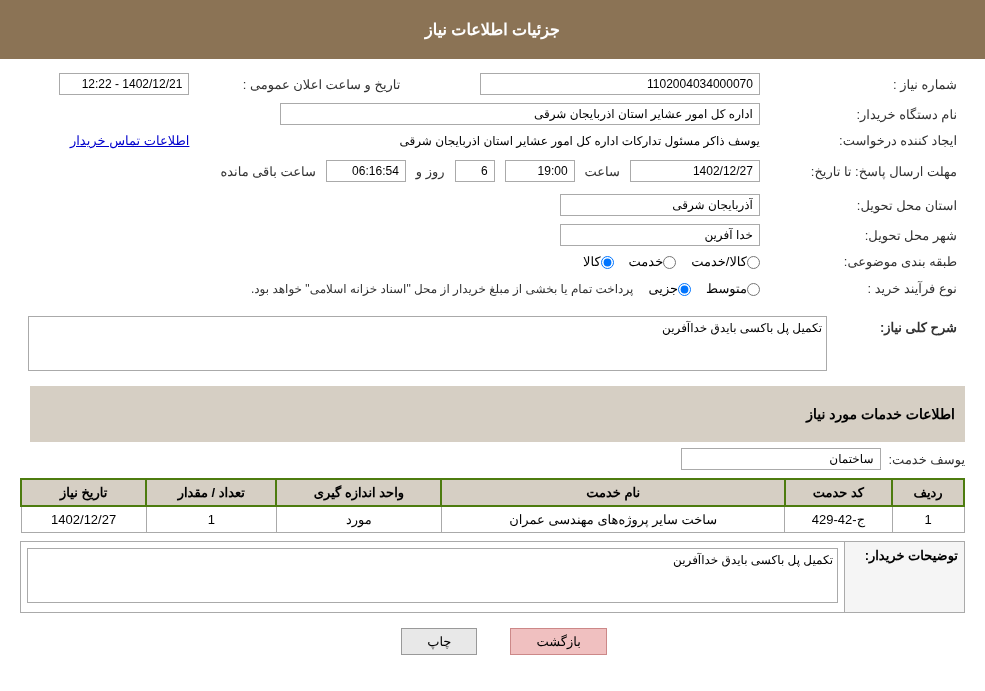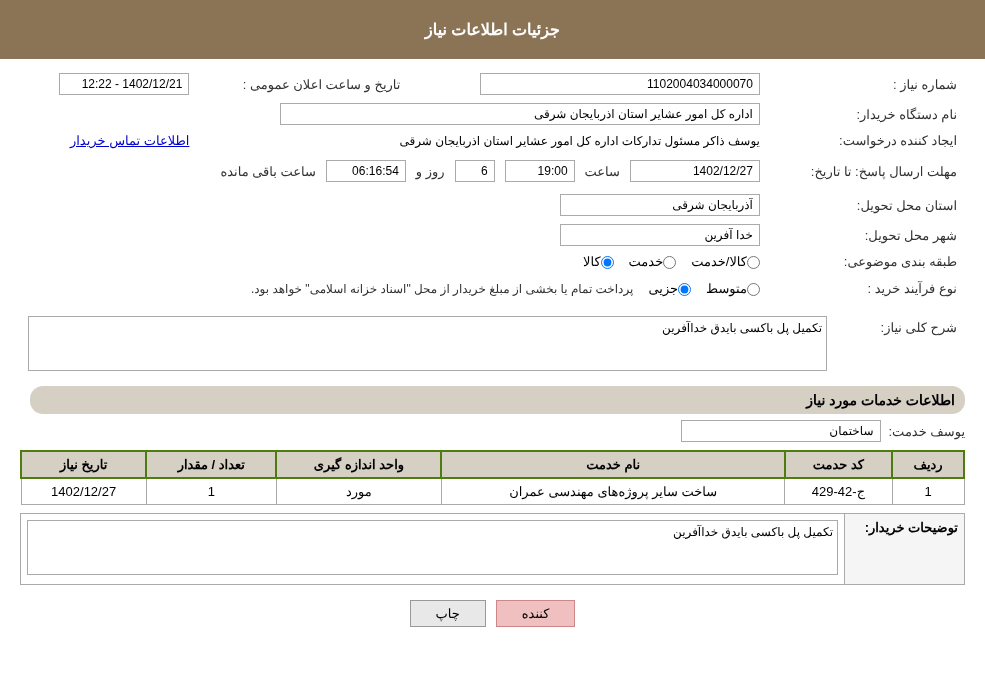--- a/index.html
+++ b/index.html
@@ -57,24 +57,23 @@
     .input-date { width: 130px; }
     .link-style {
       color: #0000cc;
       text-decoration: underline;
       cursor: pointer;
     }
     .section-header {
       background: #d6cfc4;
       font-weight: bold;
       text-align: right;
-      padding: 6px 10px;
+      padding: 20px 10px;
       margin: 8px 0 6px 10px;
       font-size: 14px;
-      border-radius: 13px;
     }
     .inline-label {
       white-space: nowrap;
       color: #333;
     }
     .time-section {
       display: flex;
       align-items: center;
       gap: 10px;
       margin: 4px 0;
@@ -142,20 +141,21 @@
       display: flex;
       justify-content: center;
       gap: 10px;
     }
     .btn {
       padding: 5px 25px;
       border: 1px solid #999;
       cursor: pointer;
       font-family: Tahoma, Arial, sans-serif;
       font-size: 13px;
+      margin-left: 23px;
     }
     .btn-print {
       background: #e8e8e8;
     }
     .btn-back {
       background: #f0c0c0;
       border-color: #cc8888;
     }
     .process-row {
       display: flex;
@@ -297,21 +297,21 @@
             <span class="note-text">پرداخت تمام یا بخشی از مبلغ خریدار از محل "اسناد خزانه اسلامی" خواهد بود.</span>
           </div>
         </td>
       </tr>
     </tbody>
       </table>
 
     <table class="info-table">
       <tbody>
           <tr>
-        <td class="label-cell" style="width:130px; vertical-align:top; padding-top:8px;">
+        <td class="label-cell" style="width:130px; vertical-align:top; padding-top:8px;font-weight:bold;">
           <span>شرح کلی نیاز:</span>
         </td>
         <td>
           <textarea class="textarea-box" readonly="" style="">تکمیل پل باکسی بایدق خداآفرین</textarea>
         </td>
       </tr>
     </tbody>
       </table>
 
     <div class="section-header">
@@ -353,18 +353,18 @@
           <span>توضیحات خریدار:</span>
         </td>
         <td>
           <textarea class="textarea-box" readonly="" style="">تکمیل پل باکسی بایدق خداآفرین</textarea>
         </td>
       </tr>
     </tbody>
       </table>
 
     <div class="button-bar">
-      <button class="btn btn-back">کننده</button>
+      <button class="btn btn-back">بازگشت</button>
       <button class="btn btn-print">چاپ</button>
     </div>
 
   </div>
 </div>
 
 </body></html>

